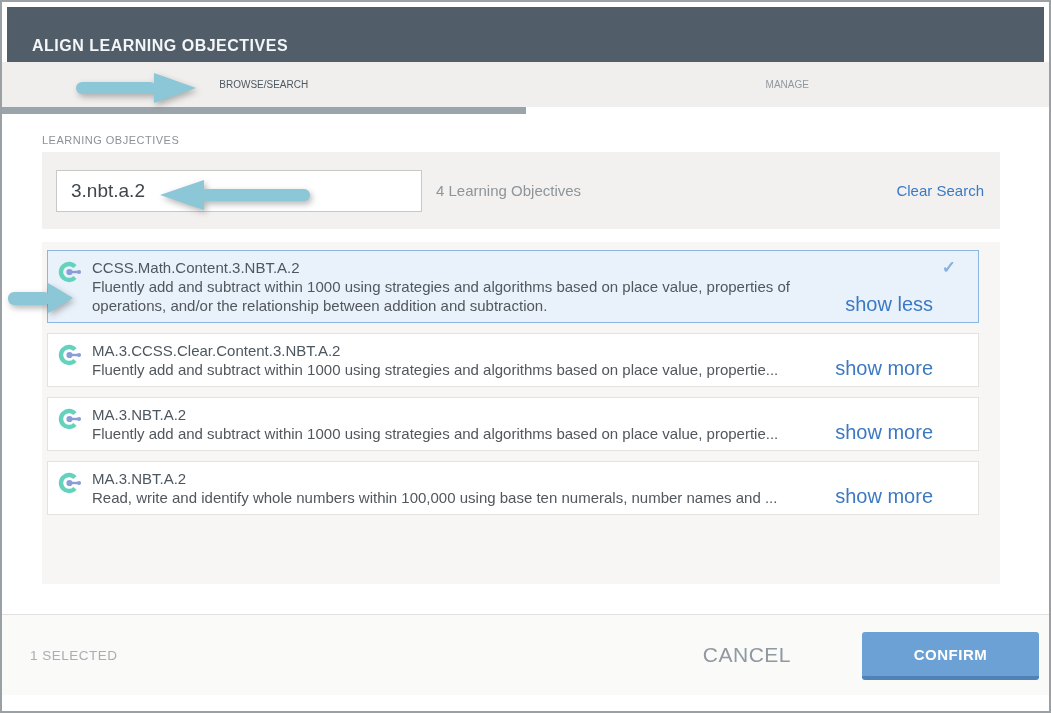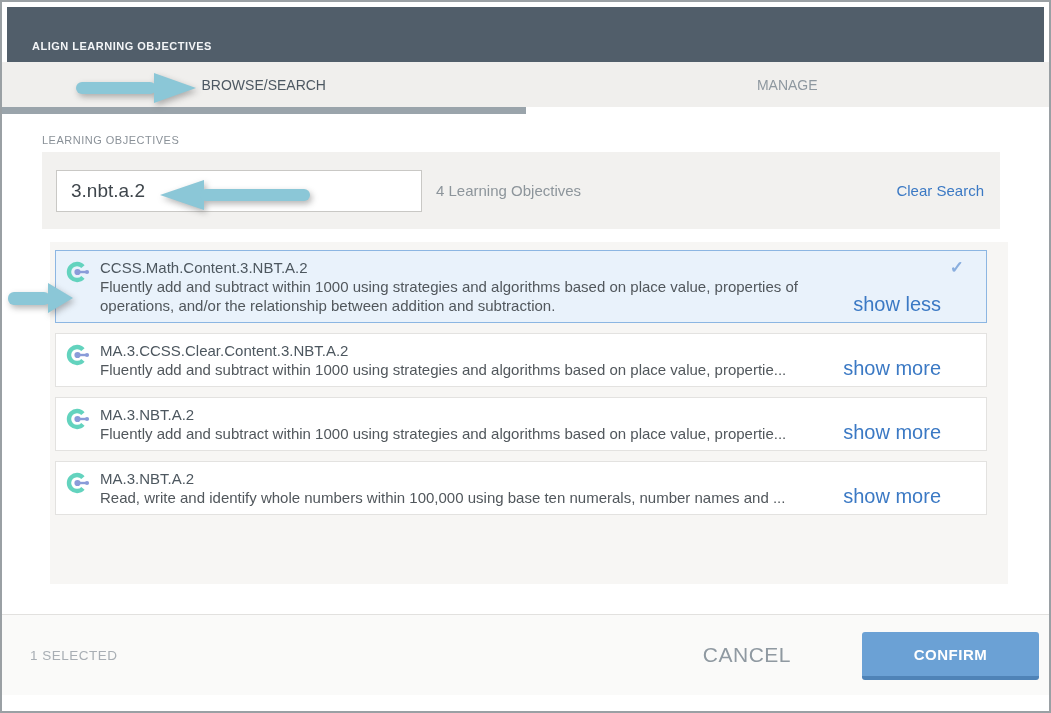--- a/index.html
+++ b/index.html
@@ -10,32 +10,32 @@
     position:relative; width:1051px; height:713px;
     border:2px solid #9aa0a4; background:#ffffff; overflow:hidden;
   }
 
   
   .titlebar {
     position:absolute; top:5px; left:5px; right:5px; height:55px;
     background:var(--header-bg,#515e6a); display:flex; align-items:center;
   }
   .titlebar .title {
-    color:#f3f5f7; font-size:11px; font-weight:bold; letter-spacing:.5px;
+    color:#f3f5f7; font-size:16px; font-weight:bold; letter-spacing:.5px;
     padding-left:25px;
     margin-top:23px;
   }
 
   
   .tabbar {
     position:absolute; top:60px; left:0; right:0; height:45px;
     background:#f0efed; display:flex;
   }
   .tab { flex:1; display:flex; align-items:center; justify-content:center;
-    font-size:14px; color:#8e98a0; cursor:pointer; }
+    font-size:10px; color:#8e98a0; cursor:pointer; }
   .tab.active { color:#4d5862; }
   .tab-underline {
     position:absolute; top:105px; left:0; width:524px; height:7px;
     background:var(--tab-underline,#9aa4ab);
   }
 
   
   .section-label {
     position:absolute; top:132px; left:40px; font-size:11px;
     color:#8a9198; letter-spacing:.5px;
@@ -53,21 +53,21 @@
     position:absolute; left:394px; top:0; height:100%; display:flex; align-items:center;
     font-size:15px; color:#8d959b;
   }
   .clear-search {
     position:absolute; right:16px; top:0; height:100%; display:flex; align-items:center;
     font-size:15px; color:var(--link-blue,#3b79c4); cursor:pointer; text-decoration:none;
   }
 
   
   .list-panel {
-    position:absolute; top:240px; left:48px; width:958px; height:342px;
+    position:absolute; top:240px; left:40px; width:958px; height:342px;
     background:var(--list-panel-bg,#f7f6f4); padding:8px 21px 0 5px; overflow:hidden;
   }
   .item {
     position:relative; background:#ffffff; border:1px solid var(--item-border,#e3e2e0);
     margin-bottom:10px; padding:7px 120px 7px 44px; min-height:52px; cursor:pointer;
   }
   .item.selected {
     background:var(--selected-bg,#e9f2fb); border-color:var(--selected-border,#8cb6e2);
   }
   .obj-icon { position:absolute; left:9px; top:9px; width:26px; height:24px; }

